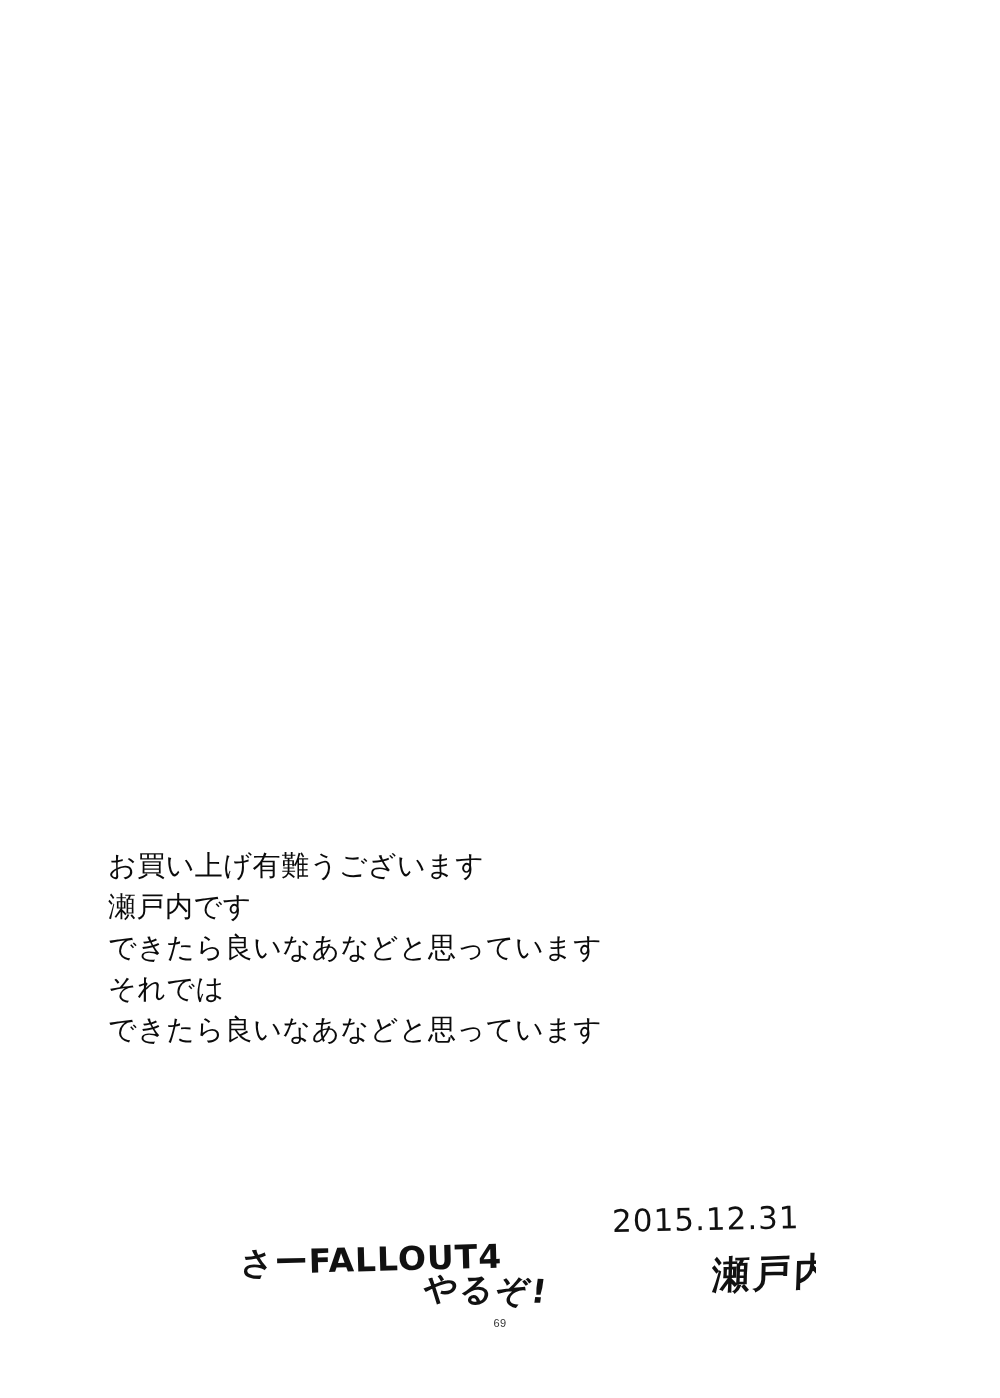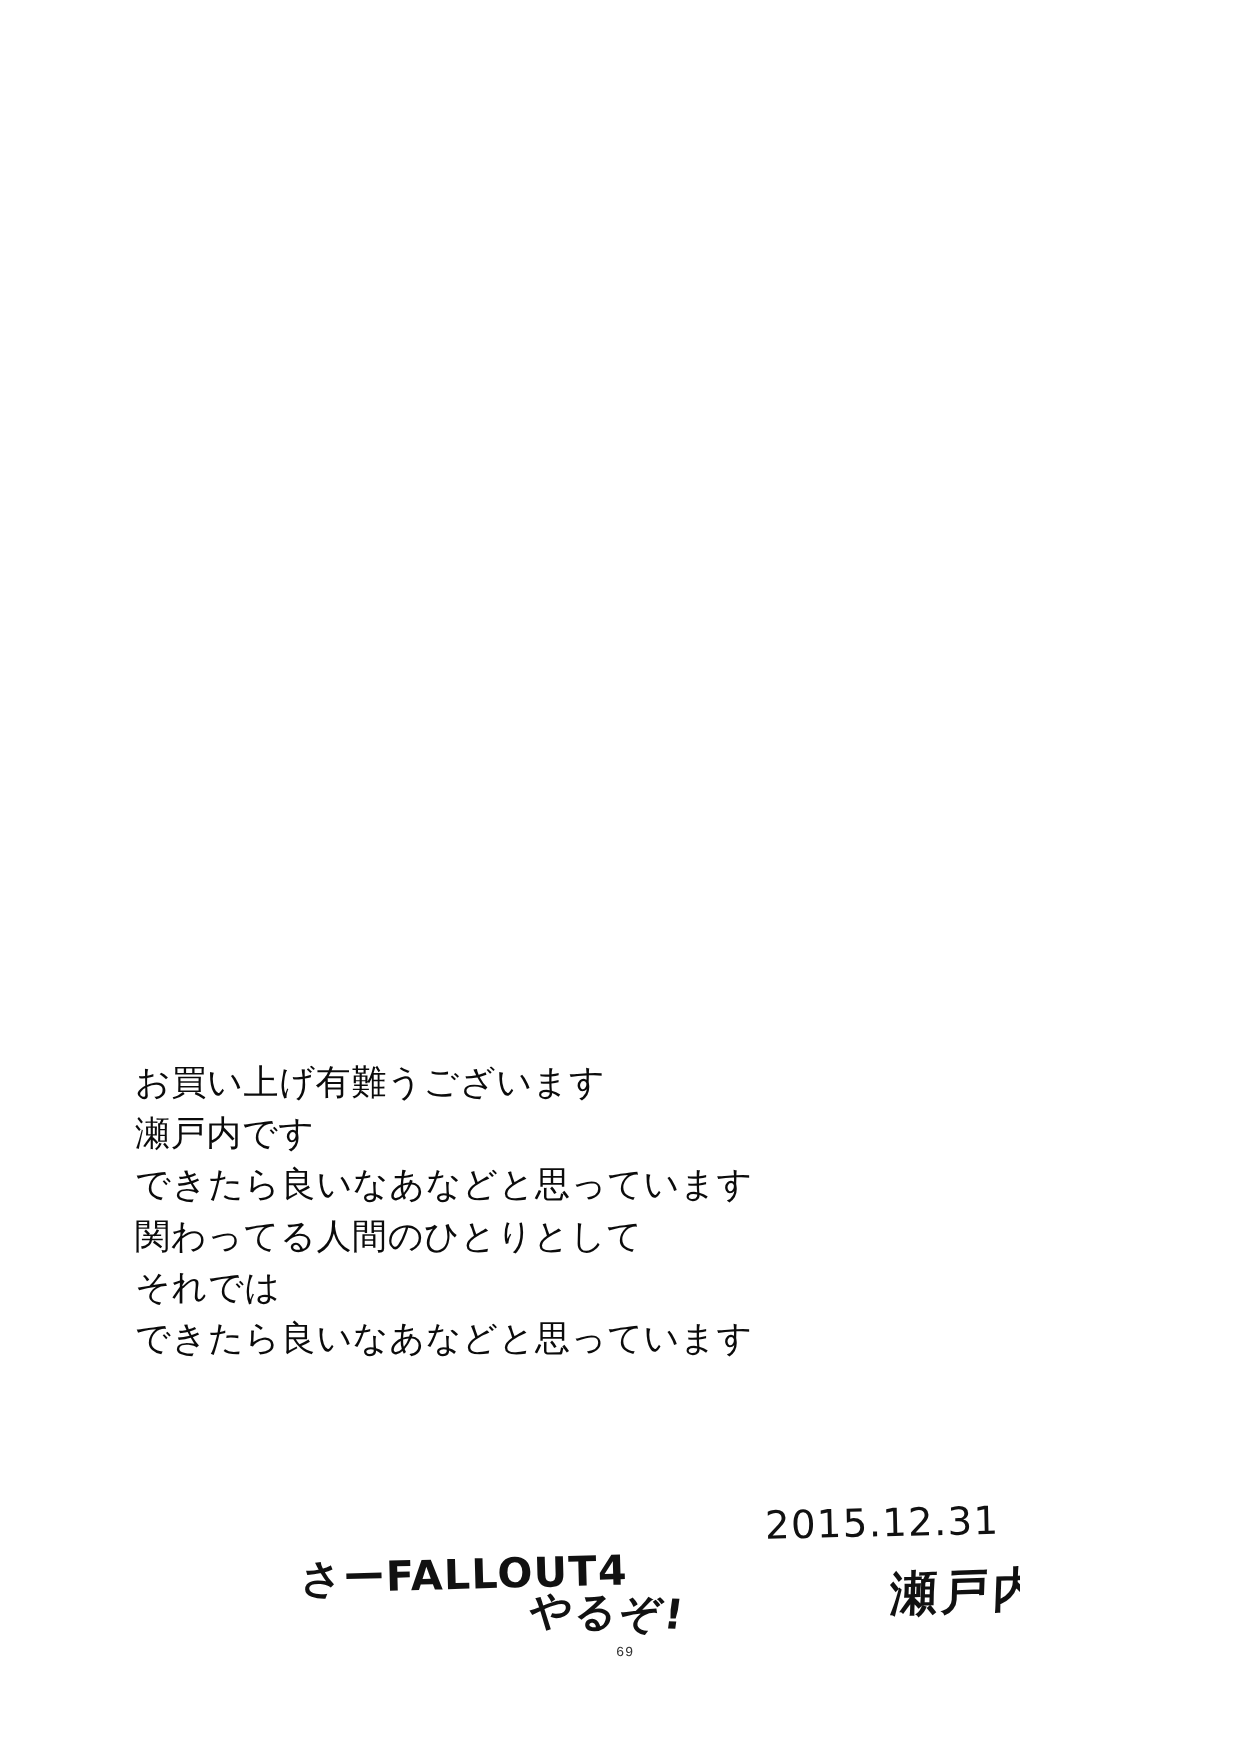--- a/index.html
+++ b/index.html
@@ -74,36 +74,35 @@
     letter-spacing: 2px;
     transform: rotate(2deg) skewX(-6deg);
     font-weight: 600;
   }
   .page-number {
     position: absolute;
     left: 0;
     top: 1317px;
     width: 1000px;
     text-align: center;
-    font-family: Liberation Mono, monospace;
+    font-family: Liberation Sans, sans-serif;
     font-size: 11px;
     color: #333333;
     letter-spacing: 0.5px;
   }
 </style>
 </head>
 <body>
 
 <div class="page">
 
   <div class="afterword">
     <div class="afterword-line">お買い上げ有難うございます</div>
     <div class="afterword-line">瀬戸内です</div>
     <div class="afterword-line">できたら良いなあなどと思っています</div>
-    <div class="afterword-line">関わってる人間のひとりとして</div>
     <div class="afterword-line">それでは</div>
     <div class="afterword-line">できたら良いなあなどと思っています</div>
   </div>
 
   <div class="handwriting-block">
     <div class="hand hand-date">2015.12.31</div>
     <div class="hand hand-signature">瀬戸内</div>
     <div class="hand hand-note-a">さーFALLOUT4</div>
     <div class="hand hand-note-b">やるぞ!</div>
   </div>

